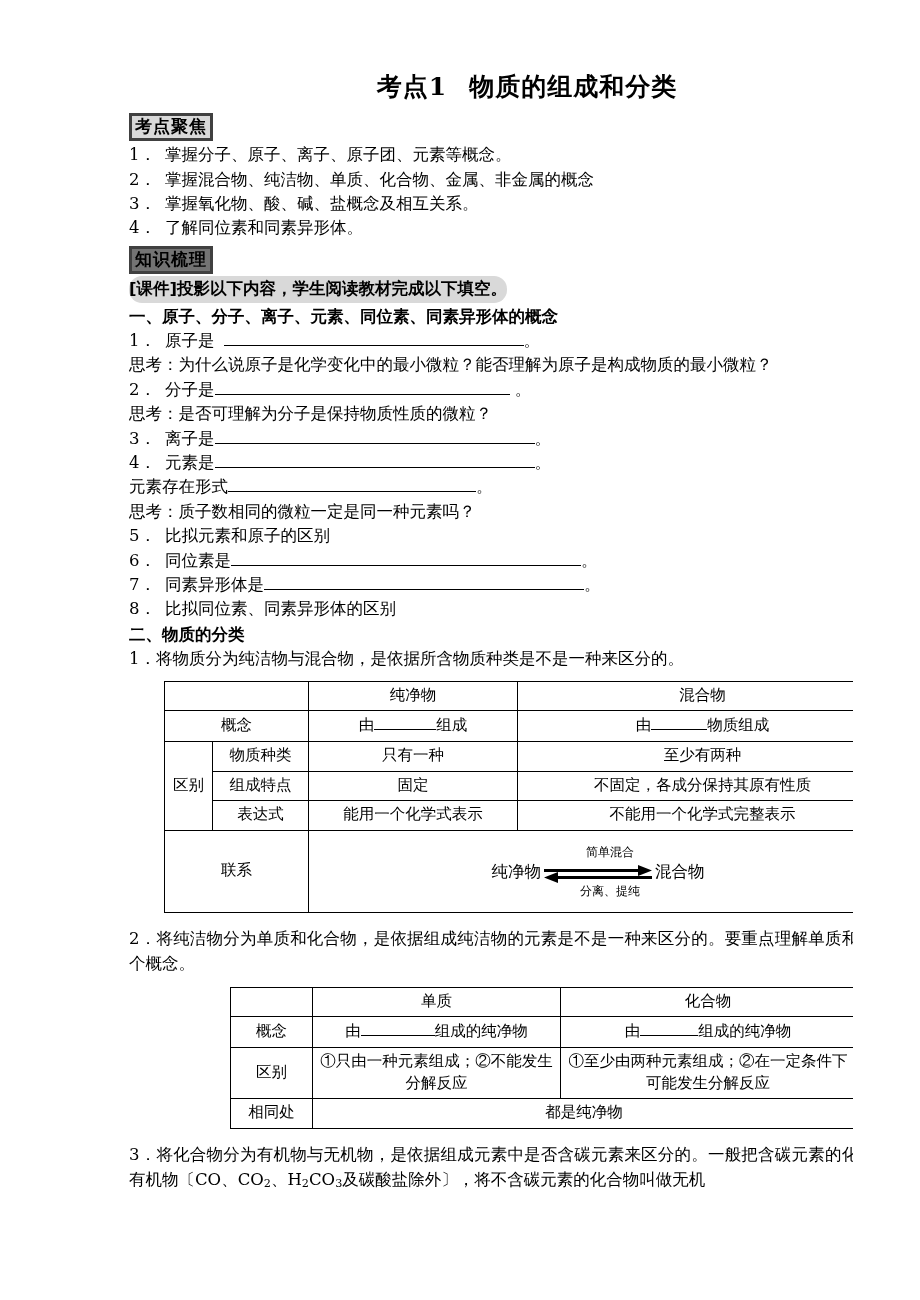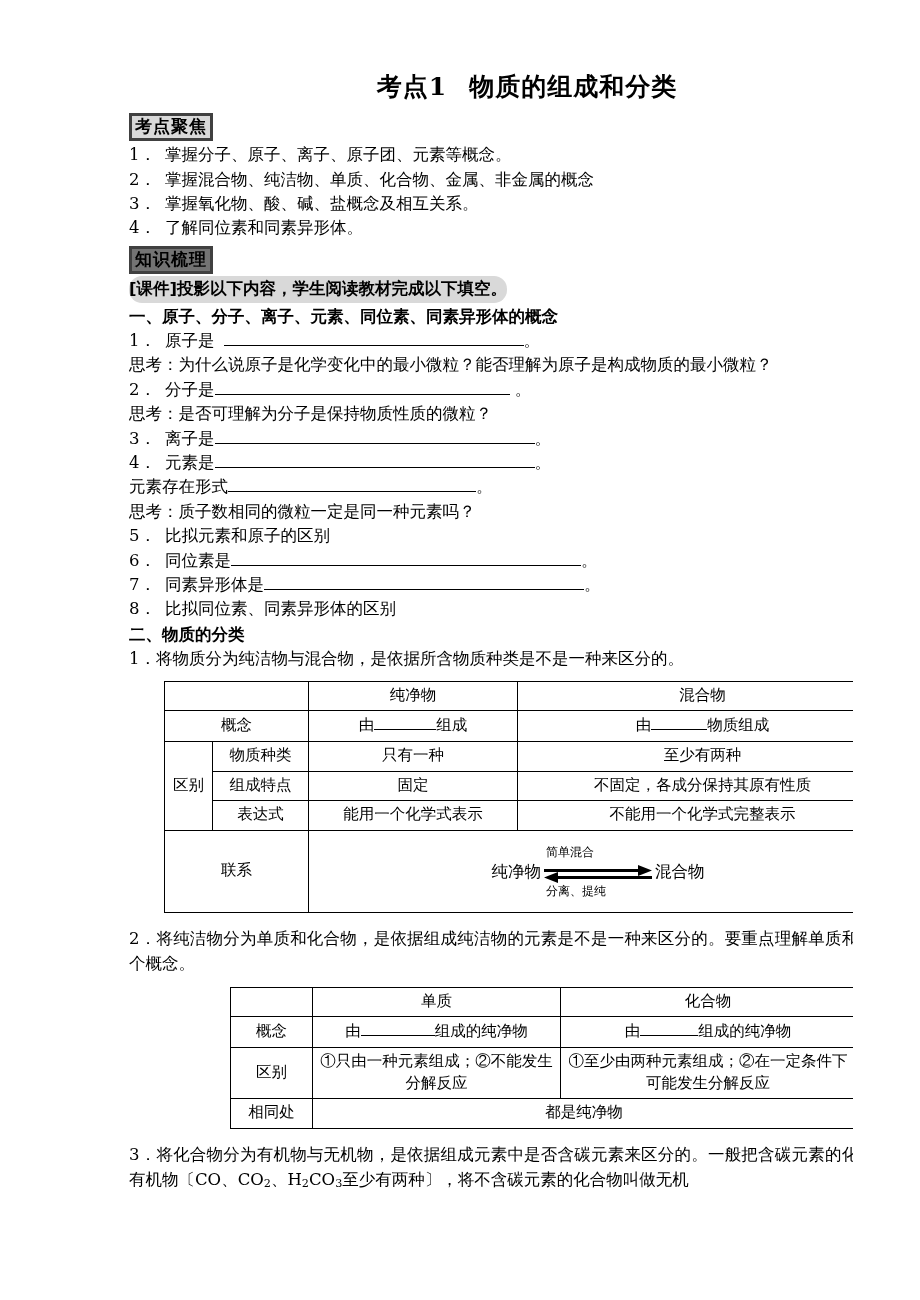--- a/index.html
+++ b/index.html
@@ -136,23 +136,23 @@
     white-space: nowrap;
   }
   .arrow-mid {
     position: relative;
     width: 112px;
     height: 58px;
     margin: 0 1px;
   }
   .arrow-top-label, .arrow-bot-label {
     position: absolute;
-    left: 4px;
+    left: 12px;
     width: 112px;
-    text-align: left;
+    text-align: center;
     font-size: 12px;
     line-height: 1;
     white-space: nowrap;
   }
   .arrow-top-label { top: 4px; }
   .arrow-bot-label { bottom: 3px; }
   .arrow-svg {
     position: absolute;
     left: 0;
     top: 20px;
@@ -304,16 +304,16 @@
         <td class="lft">①只由一种元素组成；②不能发生分解反应</td>
         <td class="lft">①至少由两种元素组成；②在一定条件下可能发生分解反应</td>
       </tr>
       <tr>
         <td class="ctr">相同处</td>
         <td class="ctr" colspan="2">都是纯净物</td>
       </tr>
     </tbody>
   </table>
 
-  <div class="para" style="margin-top:14px;"><span>3．将化合物分为有机物与无机物，是依据组成元素中是否含碳元素来区分的。一般把含碳元素的化合物称为有机物〔CO、CO</span><sub>2</sub><span>、H</span><sub>2</sub><span>CO</span><sub>3</sub><span>至少有两种〕，将不含碳元素的化合物叫做无机</span></div>
+  <div class="para" style="margin-top:14px;"><span>3．将化合物分为有机物与无机物，是依据组成元素中是否含碳元素来区分的。一般把含碳元素的化合物称为有机物〔CO、CO</span><sub>2</sub><span>、H</span><sub>2</sub><span>CO</span><sub>3</sub><span>及碳酸盐除外〕，将不含碳元素的化合物叫做无机</span></div>
 
  </div>
 </div>
 
 </body></html>

